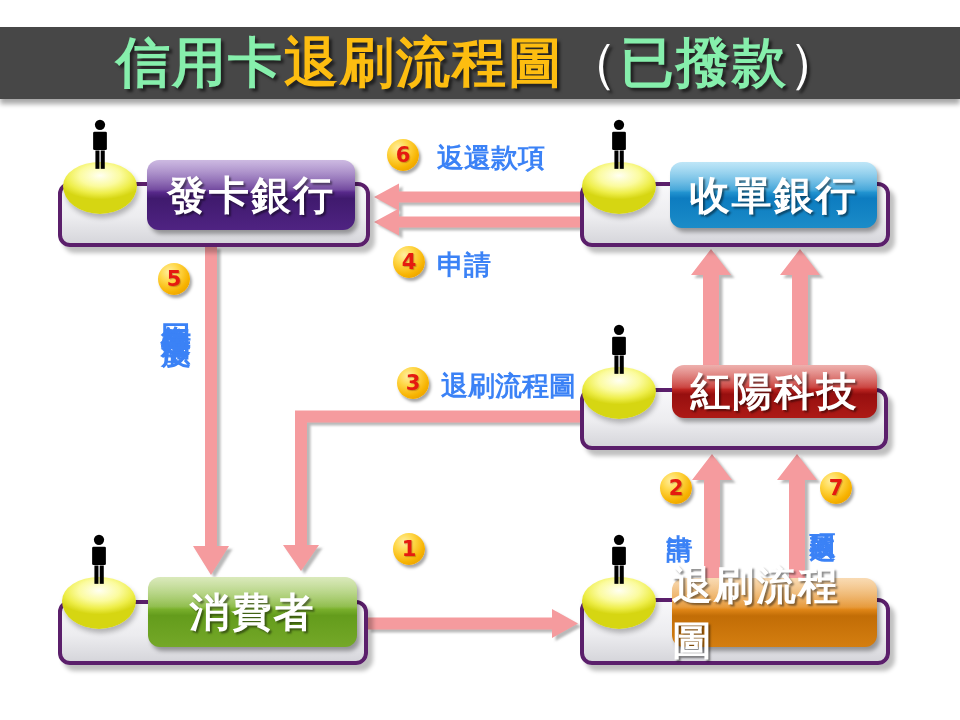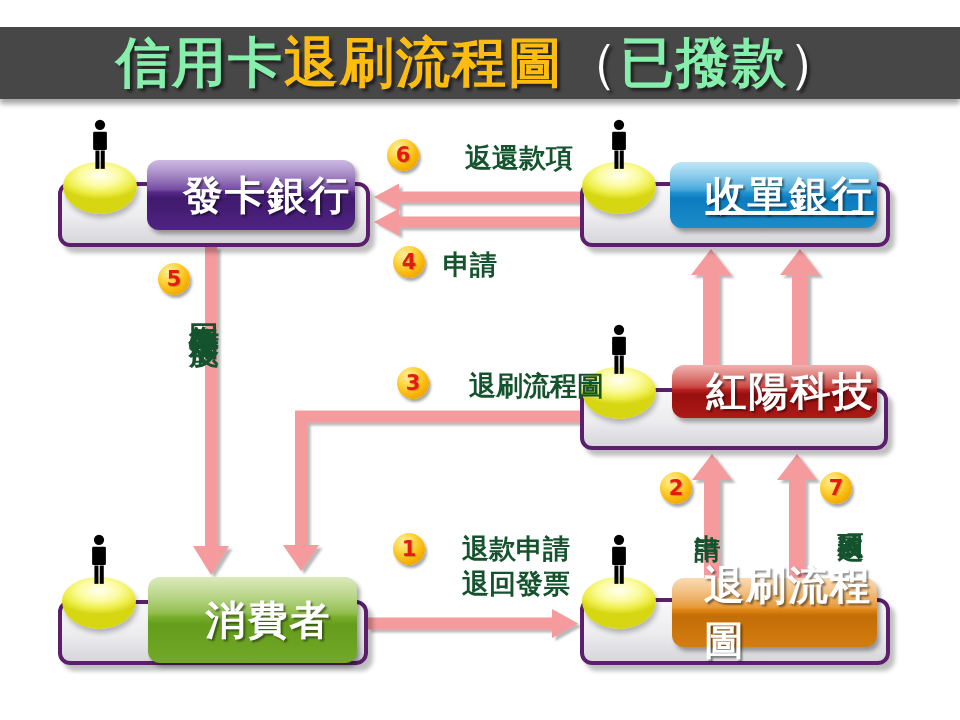--- a/index.html
+++ b/index.html
@@ -27,28 +27,27 @@
     background:linear-gradient(180deg,#f8f8fa 0%, #ececef 55%, #d6d6db 100%);
     box-shadow:5px 6px 4px rgba(0,0,0,0.25);
     z-index:3;
   }
   .pill {
     position:absolute; border-radius:12px; z-index:4;
     display:flex; align-items:center; justify-content:center;
     color:#ffffff; font-weight:bold; font-size:40px; letter-spacing:2px;
     text-shadow:2px 2px 2px rgba(0,0,0,0.45);
     box-shadow:3px 4px 4px rgba(0,0,0,0.35);
-    padding-left:32px;
   }
   .pill-purple { background-color:#5a2b8e;
     background-image:linear-gradient(180deg, rgba(255,255,255,0.5) 0%, rgba(255,255,255,0.14) 42%, rgba(255,255,255,0) 46%),
       linear-gradient(180deg,#9a74c4 0%, #5a2b8e 45%, #401a6e 55%, #4f2382 100%); }
   .pill-blue { background-color:#2496d2;
     background-image:linear-gradient(180deg, rgba(255,255,255,0.5) 0%, rgba(255,255,255,0.14) 42%, rgba(255,255,255,0) 46%),
-      linear-gradient(180deg,#7ecdf0 0%, #2496d2 45%, #0d7cc0 55%, #1b8cc8 100%);text-decoration:underline; }
+      linear-gradient(180deg,#7ecdf0 0%, #2496d2 45%, #0d7cc0 55%, #1b8cc8 100%); }
   .pill-red { background-color:#c22824;
     background-image:linear-gradient(180deg, rgba(255,255,255,0.45) 0%, rgba(255,255,255,0.12) 42%, rgba(255,255,255,0) 46%),
       linear-gradient(180deg,#e0706a 0%, #c22824 45%, #970f0f 55%, #ad1a16 100%); }
   .pill-green { background-color:#7cb22e;
     background-image:linear-gradient(180deg, rgba(255,255,255,0.5) 0%, rgba(255,255,255,0.14) 42%, rgba(255,255,255,0) 46%),
       linear-gradient(180deg,#b5d478 0%, #7cb22e 45%, #649c1c 55%, #74a828 100%); }
   .pill-orange { background-color:#e28818;
     background-image:linear-gradient(180deg, rgba(255,255,255,0.5) 0%, rgba(255,255,255,0.14) 42%, rgba(255,255,255,0) 46%),
       linear-gradient(180deg,#f3b668 0%, #e28818 45%, #c26d06 55%, #d47e10 100%); }
 
@@ -67,21 +66,21 @@
 
   
   .badge {
     position:absolute; width:32px; height:32px; border-radius:50%; z-index:5;
     background:radial-gradient(circle at 35% 28%, #ffeea0 0%, #ffd84a 30%, #f7b301 65%, #de8f00 100%);
     color:#e51a10; font-weight:bold; font-size:21px;
     display:flex; align-items:center; justify-content:center;
     box-shadow:2px 3px 3px rgba(0,0,0,0.35);
     text-shadow:1px 1px 1px rgba(120,40,0,0.35);
   }
-  .step-label { position:absolute; z-index:5; color:#14532d; font-weight:bold; font-size:27px; white-space:nowrap;margin-left:28px; }
+  .step-label { position:absolute; z-index:5; color:#3b82f6; font-weight:bold; font-size:27px; white-space:nowrap; }
   .step-label.two-line { line-height:35px; }
   .v-text { writing-mode:vertical-rl; white-space:normal; }
   .l5 { font-size:30px; letter-spacing:2px; height:232px; }
   .l2 { font-size:26px; height:64px; }
   .l7 { font-size:26px; height:64px; line-height:29px; }
 </style>
 </head>
 <body>
 
 <div class="stage">
@@ -145,21 +144,21 @@
     <div class="dome"></div>
     <svg viewBox="0 0 24 56" width="22" height="54">
       <circle cx="12" cy="6" r="5.6"></circle>
         <rect x="4.5" y="13.5" width="15" height="20" rx="1.5"></rect>
       <rect x="7" y="34" width="4.4" height="20"></rect>
         <rect x="12.8" y="34" width="4.4" height="20"></rect>
     </svg>
   </div>
 
   <div class="container-box" style="left:58px; top:600px; width:310px; height:65px;"></div>
-  <div class="pill pill-green" style="left:148px; top:577px; width:209px; height:86px;">
+  <div class="pill pill-green" style="left:148px; top:577px; width:209px; height:70px;">
     <span>消費者</span>
   </div>
   <div class="person" style="left:61px; top:533px;">
     <div class="dome"></div>
     <svg viewBox="0 0 24 56" width="22" height="54">
       <circle cx="12" cy="6" r="5.6"></circle>
         <rect x="4.5" y="13.5" width="15" height="20" rx="1.5"></rect>
       <rect x="7" y="34" width="4.4" height="20"></rect>
         <rect x="12.8" y="34" width="4.4" height="20"></rect>
     </svg>
@@ -181,23 +180,19 @@
 
   <div class="badge" style="left:387px; top:139px;">6</div>
   <div class="badge" style="left:393px; top:246px;">4</div>
   <div class="badge" style="left:158px; top:263px;">5</div>
   <div class="badge" style="left:397px; top:367px;">3</div>
   <div class="badge" style="left:393px; top:533px;">1</div>
   <div class="badge" style="left:660px; top:472px;">2</div>
   <div class="badge" style="left:820px; top:472px;">7</div>
 
   <div class="step-label" style="left:437px; top:140px;">返還款項</div>
-  <div class="step-label" style="left:415px; top:247px;">申請</div>
+  <div class="step-label" style="left:437px; top:247px;">申請</div>
   <div class="step-label" style="left:441px; top:368px;">退刷流程圖</div>
-  <div class="step-label two-line" style="left:434px; top:531px;">
-    <div>退款申請</div>
-    <div>退回發票</div>
-  </div>
   <div class="step-label v-text l5" style="left:155px; top:300px;">回復信用卡額度</div>
   <div class="step-label v-text l2" style="left:663px; top:514px;">申請</div>
   <div class="step-label v-text l7" style="left:808px; top:514px;">返回款項</div>
 
 </div>
 
 </body></html>

